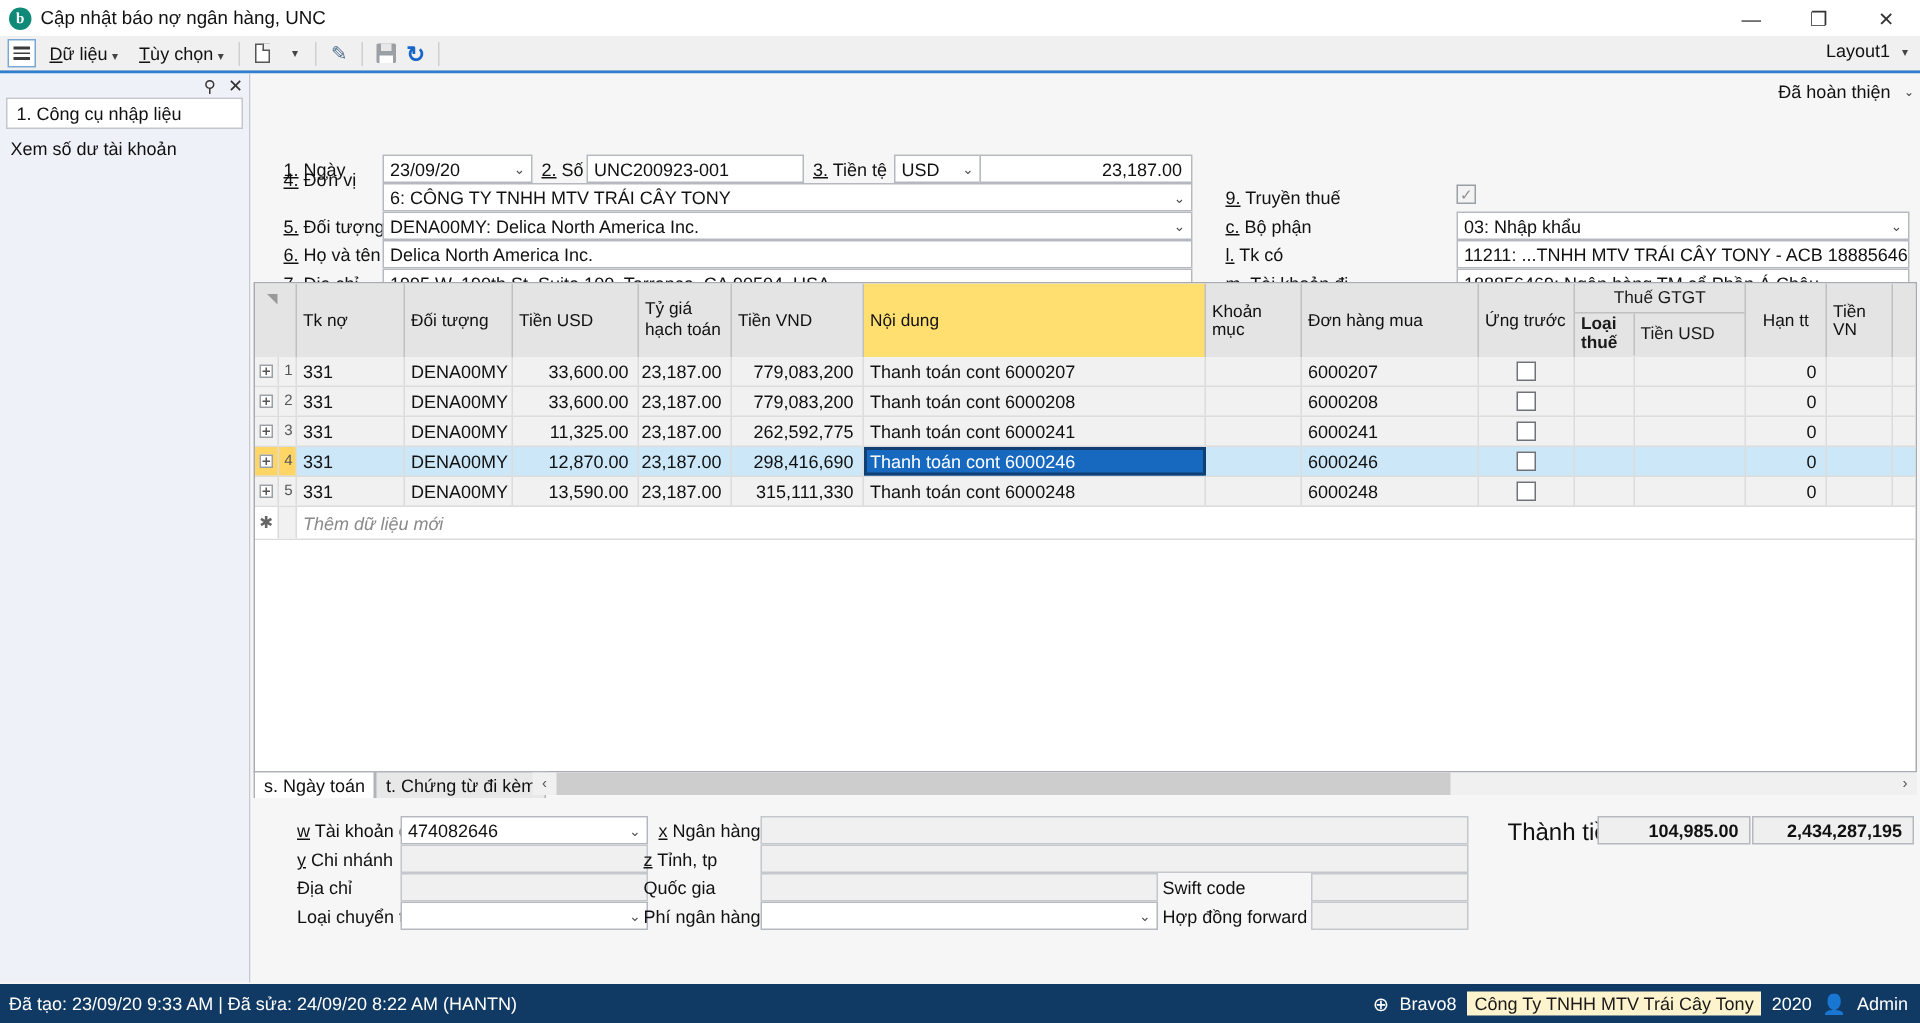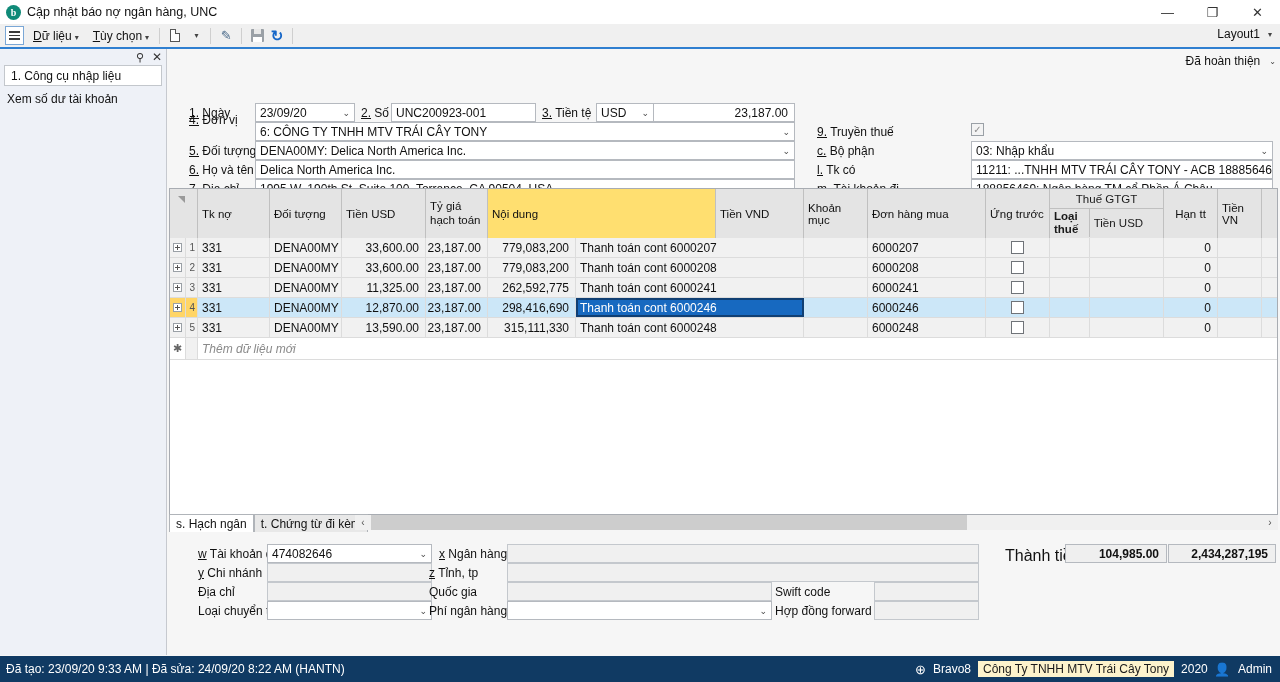--- a/index.html
+++ b/index.html
@@ -410,22 +410,22 @@
     </div>
 
     <div class="grid-wrap">
 
       <div class="ghead">
         <div class="gh-corner"></div>
         <div class="gh-cell" style="width:72px;">Tk nợ</div>
         <div class="gh-cell" style="width:72px;">Đối tượng</div>
         <div class="gh-cell" style="width:84px;">Tiền USD</div>
         <div class="gh-cell" style="width:62px; line-height:1.15;">Tỷ giá hạch toán</div>
+        <div class="gh-cell" style="width:88px;">Tiền VND</div>
         <div class="gh-cell yellow" style="width:228px;">Nội dung</div>
-        <div class="gh-cell" style="width:88px;">Tiền VND</div>
         <div class="gh-cell" style="width:64px;">Khoản mục</div>
         <div class="gh-cell" style="width:118px;">Đơn hàng mua</div>
         <div class="gh-cell" style="width:64px;">Ứng trước</div>
         <div class="gh-group" style="width:114px;">
           <div class="top">Thuế GTGT</div>
           <div class="bot">
             <div style="width:40px;font-weight:bold;">Loại thuế</div>
             <div style="width:74px;">Tiền USD</div>
           </div>
         </div>
@@ -549,21 +549,21 @@
           <div class="g-exp">✱</div>
           <div class="g-num"></div>
           <div class="gcell" style="width:250px; font-style:italic; color:#8a8a8a; border-right:none;">Thêm dữ liệu mới</div>
         </div>
 
       </div>
     </div>
 
     <div class="tabrow">
       <div class="tab active">
-        <span>s. Hạch ngân</span>
+        <span>s. Ngày toán</span>
       </div>
       <div class="tab">
         <span>t. Chứng từ đi kèm</span>
       </div>
     </div>
     <div class="hscroll">
       <div class="hs-arrow" style="left:186px;">‹</div>
       <div class="hs-track" style="left:202px;"></div>
       <div class="hs-thumb" style="left:202px; width:596px;"></div>
       <div class="hs-arrow" style="right:0;">›</div>

